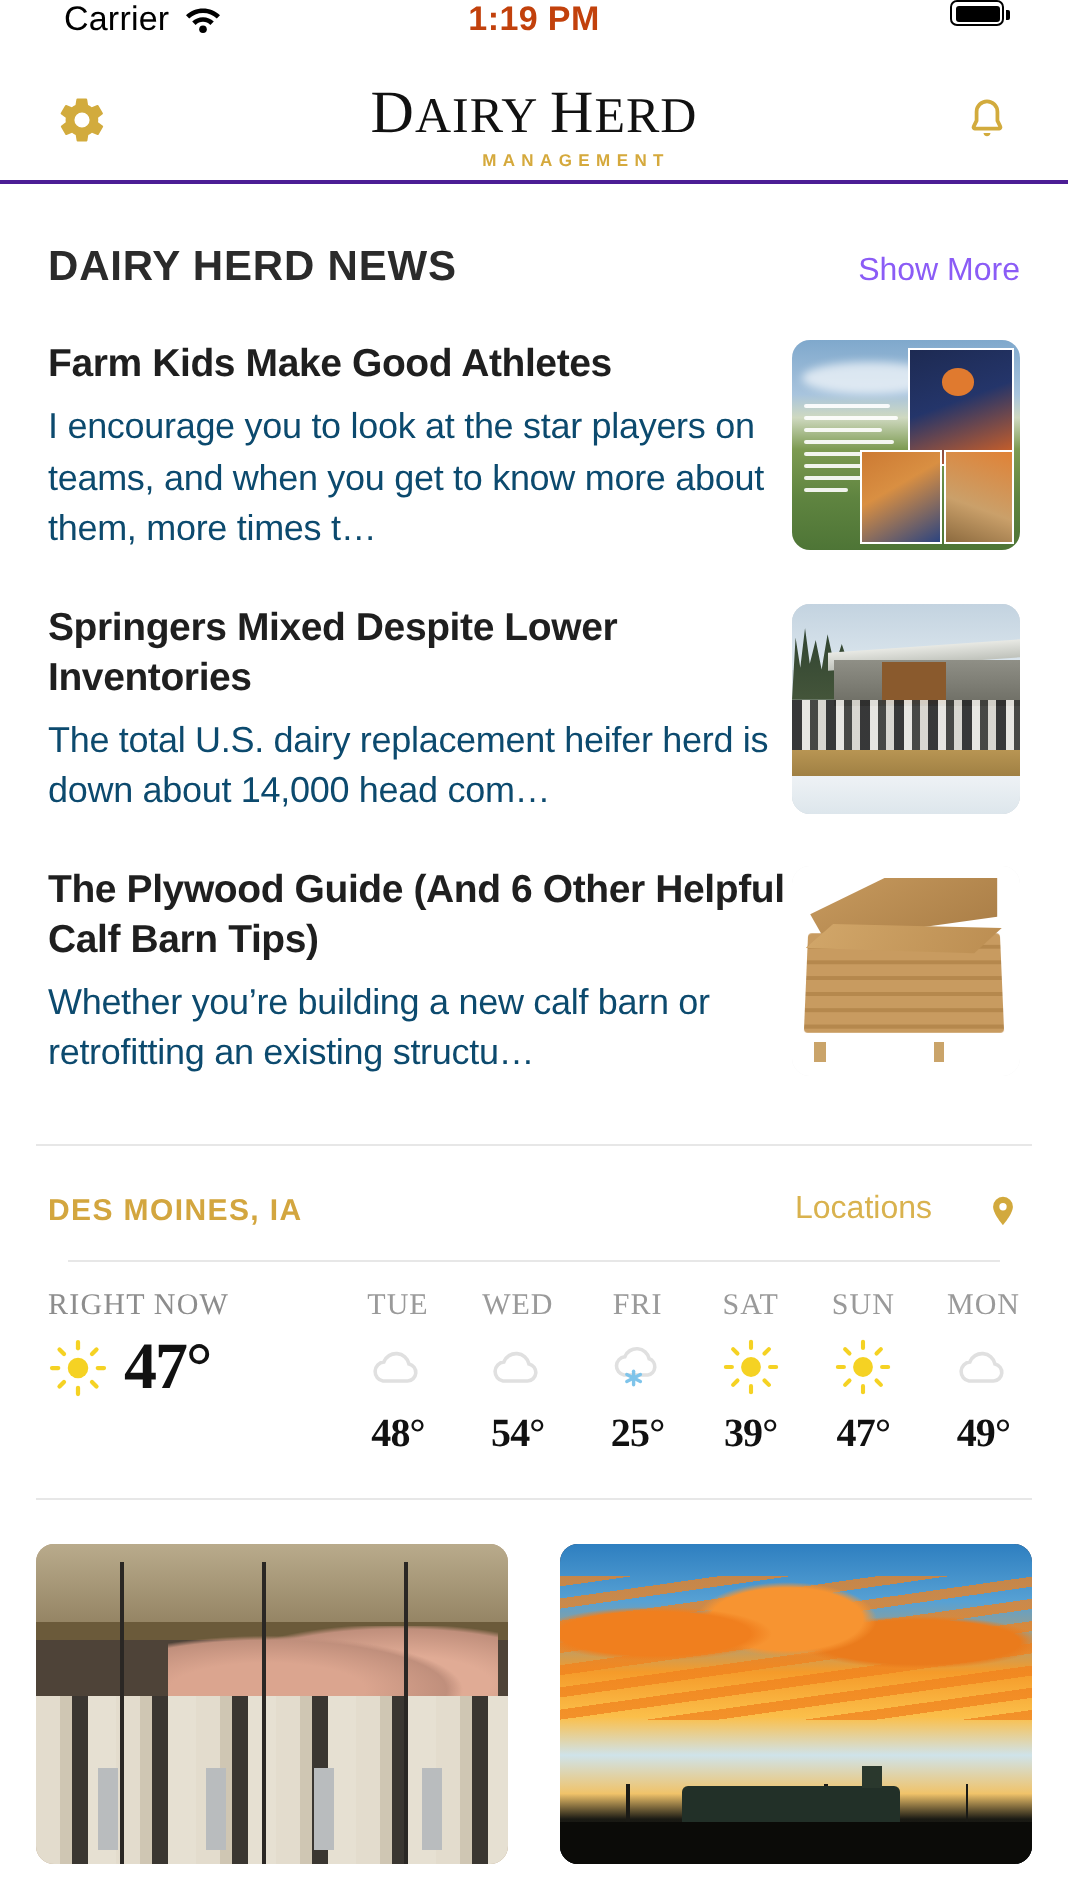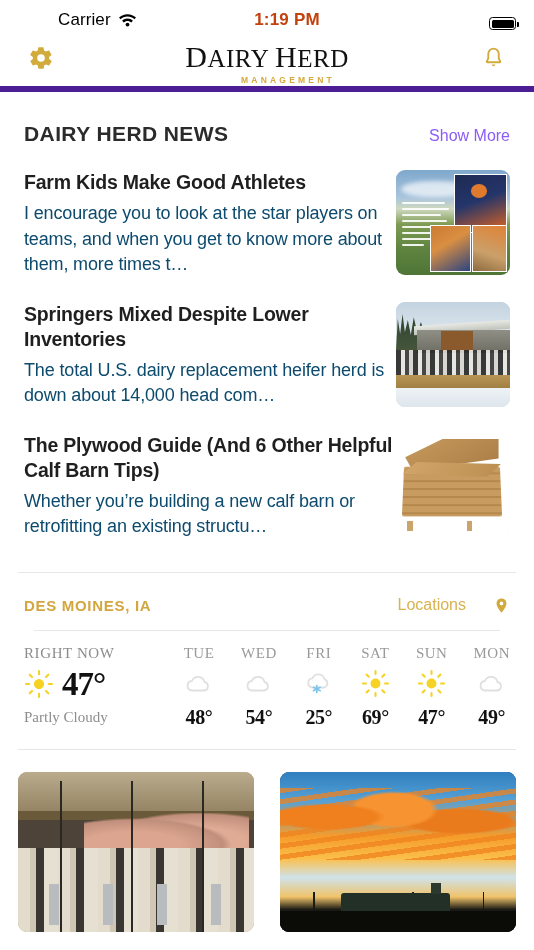--- a/index.html
+++ b/index.html
@@ -6,22 +6,22 @@
   html, body {
     width: 534px; height: 950px;
     background: #ffffff;
     font-family: "Liberation Sans", sans-serif;
     overflow: hidden;
   }
   .phone { position: relative; width: 534px; height: 950px; background: #fff; }
 
   
   .statusbar {
-    height: 30px; display: flex; align-items: flex-end;
-    padding: 0 18px; position: relative; margin-left: 40px;
+    height: 30px; display: flex; align-items: flex-start;
+    padding: 0 32px; position: relative;
   }
   .sb-left { display: flex; align-items: center; gap: 7px; }
   .sb-carrier { font-size: 17px; color: #000; letter-spacing: .1px; }
   .sb-time {
     position: absolute; left: 0; right: 0; text-align: center;
     font-size: 17px; font-weight: 600; color: #c2410c; letter-spacing: .2px;
   }
   .sb-right { margin-left: auto; display: flex; align-items: center; }
   .battery {
     width: 27px; height: 13px; border: 1.5px solid #000; border-radius: 3.5px;
@@ -30,21 +30,21 @@
   .battery::after {
     content: ""; position: absolute; right: -3.5px; top: 4px;
     width: 2px; height: 5px; background: #000; border-radius: 0 1px 1px 0;
   }
   .battery i { display: block; width: 100%; height: 100%; background: #000; border-radius: 1.5px; }
 
   
   .appbar {
     height: 62px; display: flex; align-items: center;
     padding: 0 24px; position: relative;
-    border-bottom: 6px solid #4c1d95;
+    border-bottom: 2px solid #4c1d95;
   }
   .icon-btn { width: 34px; height: 34px; display: flex; align-items: center; justify-content: center; cursor: pointer; }
   .brand {
     position: absolute; left: 0; right: 0; top: 12px;
     display: flex; flex-direction: column; align-items: center; pointer-events: none;
   }
   .brand-main {
     font-family: "Liberation Serif", serif;
     font-size: 25px; font-weight: 400; color: #111;
     letter-spacing: .5px; line-height: 1;
@@ -356,21 +356,20 @@
                   <line x1="19.9" y1="12" x2="22.4" y2="12"></line>
                 <line x1="4.6" y1="4.6" x2="6.4" y2="6.4"></line>
                   <line x1="17.6" y1="17.6" x2="19.4" y2="19.4"></line>
                 <line x1="4.6" y1="19.4" x2="6.4" y2="17.6"></line>
                   <line x1="17.6" y1="6.4" x2="19.4" y2="4.6"></line>
               </g>
             </svg>
           </span>
           <span class="w-now-temp">47°</span>
         </div>
-        <div class="w-now-cond">Partly Cloudy</div>
       </div>
 
       <div class="w-sep"></div>
 
       <div class="w-days">
 
         <div class="w-day">
           <div class="w-day-name">TUE</div>
           <div class="w-ico">
             <svg class="svgico" width="32" height="24" viewBox="0 0 32 24">
@@ -416,21 +415,21 @@
                   <line x1="12" y1="19.9" x2="12" y2="22.4"></line>
                 <line x1="1.6" y1="12" x2="4.1" y2="12"></line>
                   <line x1="19.9" y1="12" x2="22.4" y2="12"></line>
                 <line x1="4.6" y1="4.6" x2="6.4" y2="6.4"></line>
                   <line x1="17.6" y1="17.6" x2="19.4" y2="19.4"></line>
                 <line x1="4.6" y1="19.4" x2="6.4" y2="17.6"></line>
                   <line x1="17.6" y1="6.4" x2="19.4" y2="4.6"></line>
               </g>
             </svg>
           </div>
-          <div class="w-day-temp">69°</div>
+          <div class="w-day-temp">39°</div>
         </div>
 
         <div class="w-day">
           <div class="w-day-name">SUN</div>
           <div class="w-ico">
             <svg class="svgico" width="29" height="29" viewBox="0 0 24 24">
               <circle cx="12" cy="12" r="4.1" fill="#f5d223"></circle>
               <g stroke="#f5d223" stroke-width="1.7" stroke-linecap="round">
                 <line x1="12" y1="1.6" x2="12" y2="4.1"></line>
                   <line x1="12" y1="19.9" x2="12" y2="22.4"></line>

